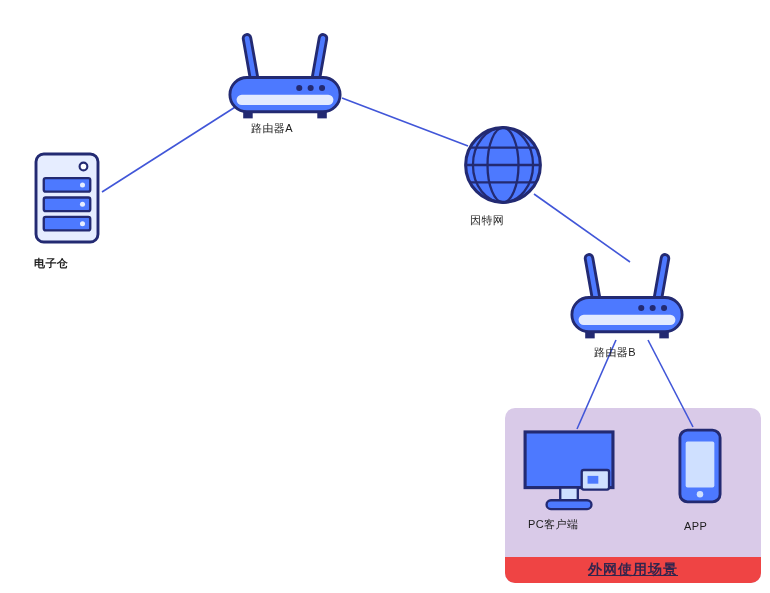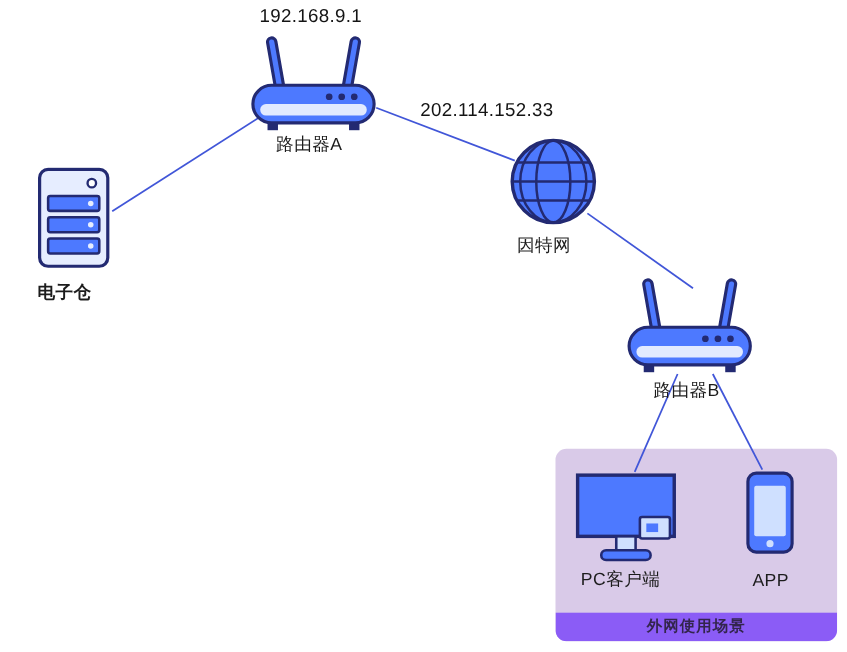--- a/index.html
+++ b/index.html
@@ -22,21 +22,21 @@
   }
 
   .icon {
     position: absolute;
     z-index: 2;
   }
 
   .node-label {
     position: absolute;
     z-index: 3;
-    font-size: 16px;
+    font-size: 11px;
     color: #1c1c1c;
     letter-spacing: 0.4px;
     white-space: nowrap;
   }
 
   .ip-label {
     position: absolute;
     z-index: 3;
     font-size: 17px;
     color: #141414;
@@ -53,28 +53,29 @@
     background: #d9cae8;
     border-radius: 10px;
     overflow: hidden;
     z-index: 0;
   }
 
   .group-footer {
     position: absolute;
     left: 0; right: 0; bottom: 0;
     height: 26px;
-    background: #8b5cf6;
+    background: #ef4444;
     display: flex;
     align-items: center;
     justify-content: center;
     font-size: 14px;
     font-weight: bold;
     color: #33254d;
     letter-spacing: 1px;
+    text-decoration: underline;
   }
 </style>
 </head>
 <body>
 
 <div class="canvas">
 
   <div class="group-box">
     <div class="group-footer">
       <span>外网使用场景</span>
@@ -82,21 +83,20 @@
   </div>
 
   <svg class="links" viewBox="0 0 770 593">
     <line x1="102" y1="192" x2="240" y2="104" stroke="#4156d8" stroke-width="1.6"></line>
     <line x1="342" y1="98" x2="468" y2="146" stroke="#4156d8" stroke-width="1.6"></line>
     <line x1="534" y1="194" x2="630" y2="262" stroke="#4156d8" stroke-width="1.6"></line>
     <line x1="616" y1="340" x2="577" y2="429" stroke="#4156d8" stroke-width="1.6"></line>
     <line x1="648" y1="340" x2="693" y2="427" stroke="#4156d8" stroke-width="1.6"></line>
   </svg>
 
-  <div class="ip-label" style="left:236px; top:5px;">192.168.9.1</div>
   <svg class="icon" style="left:228px; top:30px;" width="114" height="96" viewBox="0 0 120 101">
     <rect x="24" y="4" width="8" height="50" rx="4" fill="#4d79ff" stroke="#232a72" stroke-width="3" transform="rotate(-10 28 54)"></rect>
     <rect x="88" y="4" width="8" height="50" rx="4" fill="#4d79ff" stroke="#232a72" stroke-width="3" transform="rotate(10 92 54)"></rect>
     <rect x="16" y="84" width="10" height="9" fill="#232a72"></rect>
     <rect x="94" y="84" width="10" height="9" fill="#232a72"></rect>
     <rect x="2" y="50" width="116" height="36" rx="18" fill="#4d79ff" stroke="#232a72" stroke-width="3"></rect>
     <rect x="9" y="68" width="102" height="11" rx="5.5" fill="#e2eaff"></rect>
     <circle cx="75" cy="61" r="3.2" fill="#232a72"></circle>
     <circle cx="87" cy="61" r="3.2" fill="#232a72"></circle>
     <circle cx="99" cy="61" r="3.2" fill="#232a72"></circle>
@@ -108,21 +108,20 @@
     <circle cx="51" cy="15" r="4" fill="#ffffff" stroke="#232a72" stroke-width="2.2"></circle>
     <rect x="10" y="27" width="48" height="14" rx="2" fill="#4d79ff" stroke="#232a72" stroke-width="2.4"></rect>
     <rect x="10" y="47" width="48" height="14" rx="2" fill="#4d79ff" stroke="#232a72" stroke-width="2.4"></rect>
     <rect x="10" y="67" width="48" height="14" rx="2" fill="#4d79ff" stroke="#232a72" stroke-width="2.4"></rect>
     <circle cx="50" cy="34" r="2.6" fill="#e6edff"></circle>
     <circle cx="50" cy="54" r="2.6" fill="#e6edff"></circle>
     <circle cx="50" cy="74" r="2.6" fill="#e6edff"></circle>
   </svg>
   <div class="node-label" style="left:34px; top:256px;font-weight:bold;">电子仓</div>
 
-  <div class="ip-label" style="left:382px; top:90px;">202.114.152.33</div>
   <svg class="icon" style="left:462px; top:124px;" width="82" height="82" viewBox="0 0 90 90">
     <circle cx="45" cy="45" r="41" fill="#4d79ff" stroke="#232a72" stroke-width="3.4"></circle>
     <ellipse cx="45" cy="45" rx="17" ry="41" fill="none" stroke="#232a72" stroke-width="2.5"></ellipse>
     <ellipse cx="45" cy="45" rx="33" ry="41" fill="none" stroke="#232a72" stroke-width="2.5"></ellipse>
     <line x1="4" y1="45" x2="86" y2="45" stroke="#232a72" stroke-width="2.5"></line>
     <line x1="9" y1="26" x2="81" y2="26" stroke="#232a72" stroke-width="2.5"></line>
     <line x1="9" y1="64" x2="81" y2="64" stroke="#232a72" stroke-width="2.5"></line>
   </svg>
   <div class="node-label" style="left:470px; top:213px;text-align:center;">因特网</div>
 

